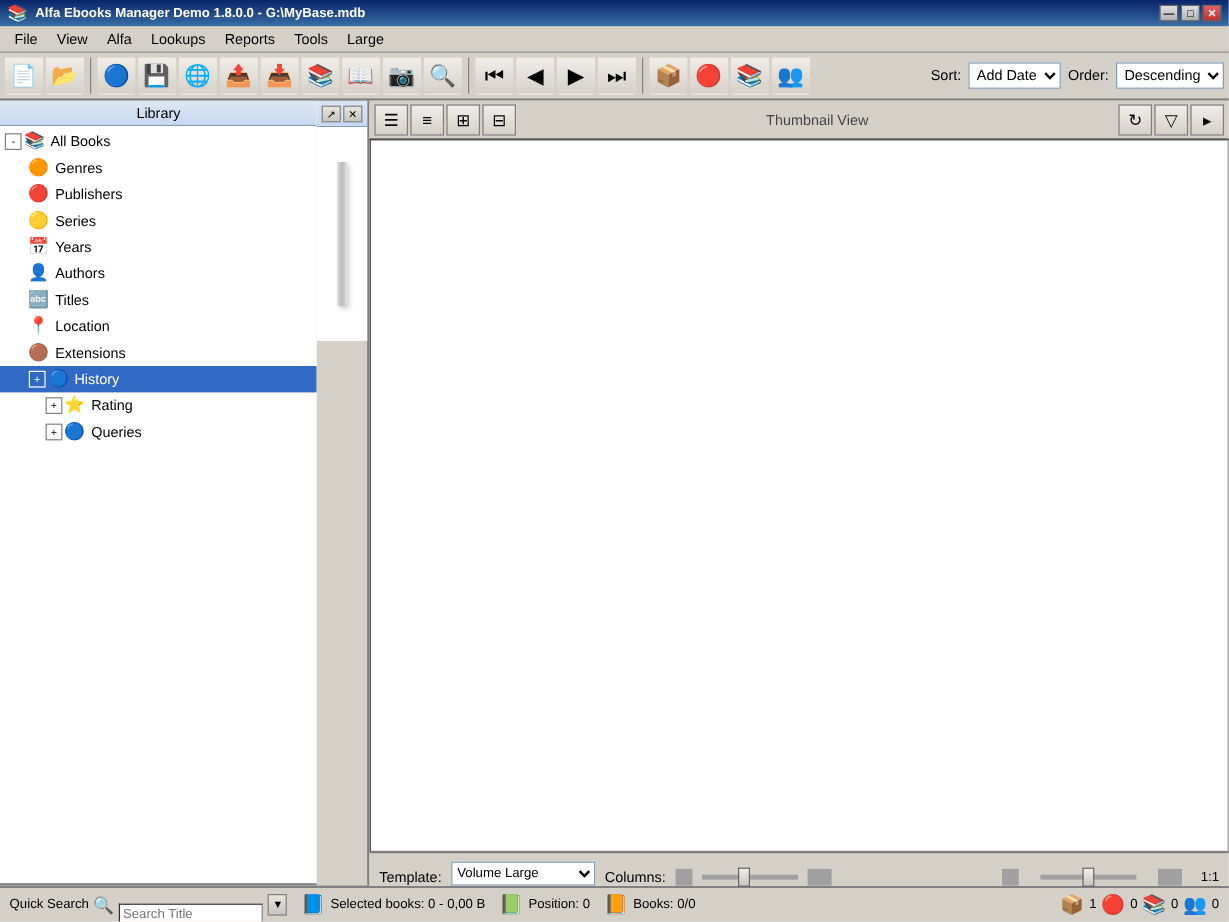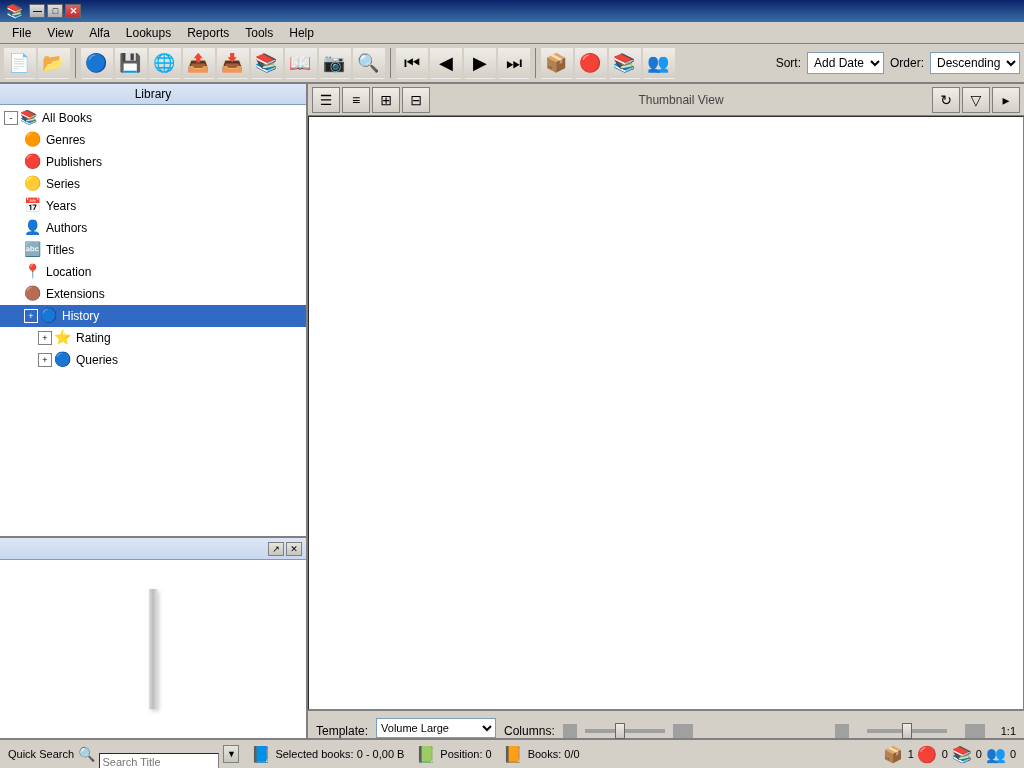--- a/index.html
+++ b/index.html
@@ -80,21 +80,21 @@
     
     #main {
       display: flex;
       height: calc(768px - 22px - 22px - 40px - 30px);
     }
 
     
     #left-panel {
       width: 308px;
       display: flex;
-      flex-direction: column;
+      flex-direction: row;
       border-right: 2px solid #808080;
     }
 
     
     #library-panel {
       flex: 1;
       background: white;
       border-bottom: 2px solid #808080;
       overflow: hidden;
       display: flex;
@@ -269,35 +269,36 @@
     ::-webkit-scrollbar { width: 16px; }
     ::-webkit-scrollbar-track { background: #d4d0c8; }
     ::-webkit-scrollbar-thumb { background: linear-gradient(to right, #e8e4de, #c0bcb8); border: 1px solid #808080; }
     ::-webkit-scrollbar-button { background: #d4d0c8; height: 16px; border: 1px solid #808080; }
   </style>
 </head>
 <body>
 
 <div id="title-bar">
   <span class="title-icon">📚</span>
+  <span class="title-text">Alfa Ebooks Manager Demo 1.8.0.0 - G:\MyBase.mdb</span>
   <div class="win-buttons">
     <div class="win-btn">—</div>
     <div class="win-btn">□</div>
     <div class="win-btn close">✕</div>
   </div>
 </div>
 
 <div id="menu-bar">
   <div class="menu-item">File</div>
   <div class="menu-item">View</div>
   <div class="menu-item">Alfa</div>
   <div class="menu-item">Lookups</div>
   <div class="menu-item">Reports</div>
   <div class="menu-item">Tools</div>
-  <div class="menu-item">Help</div>
+  <div class="menu-item">Large</div>
 </div>
 
 <div id="toolbar">
   <div class="tb-btn" title="New">📄</div>
   <div class="tb-btn" title="Open">📂</div>
   <div class="tb-sep"></div>
   <div class="tb-btn">🔵</div>
   <div class="tb-btn">💾</div>
   <div class="tb-btn">🌐</div>
   <div class="tb-btn">📤</div>

